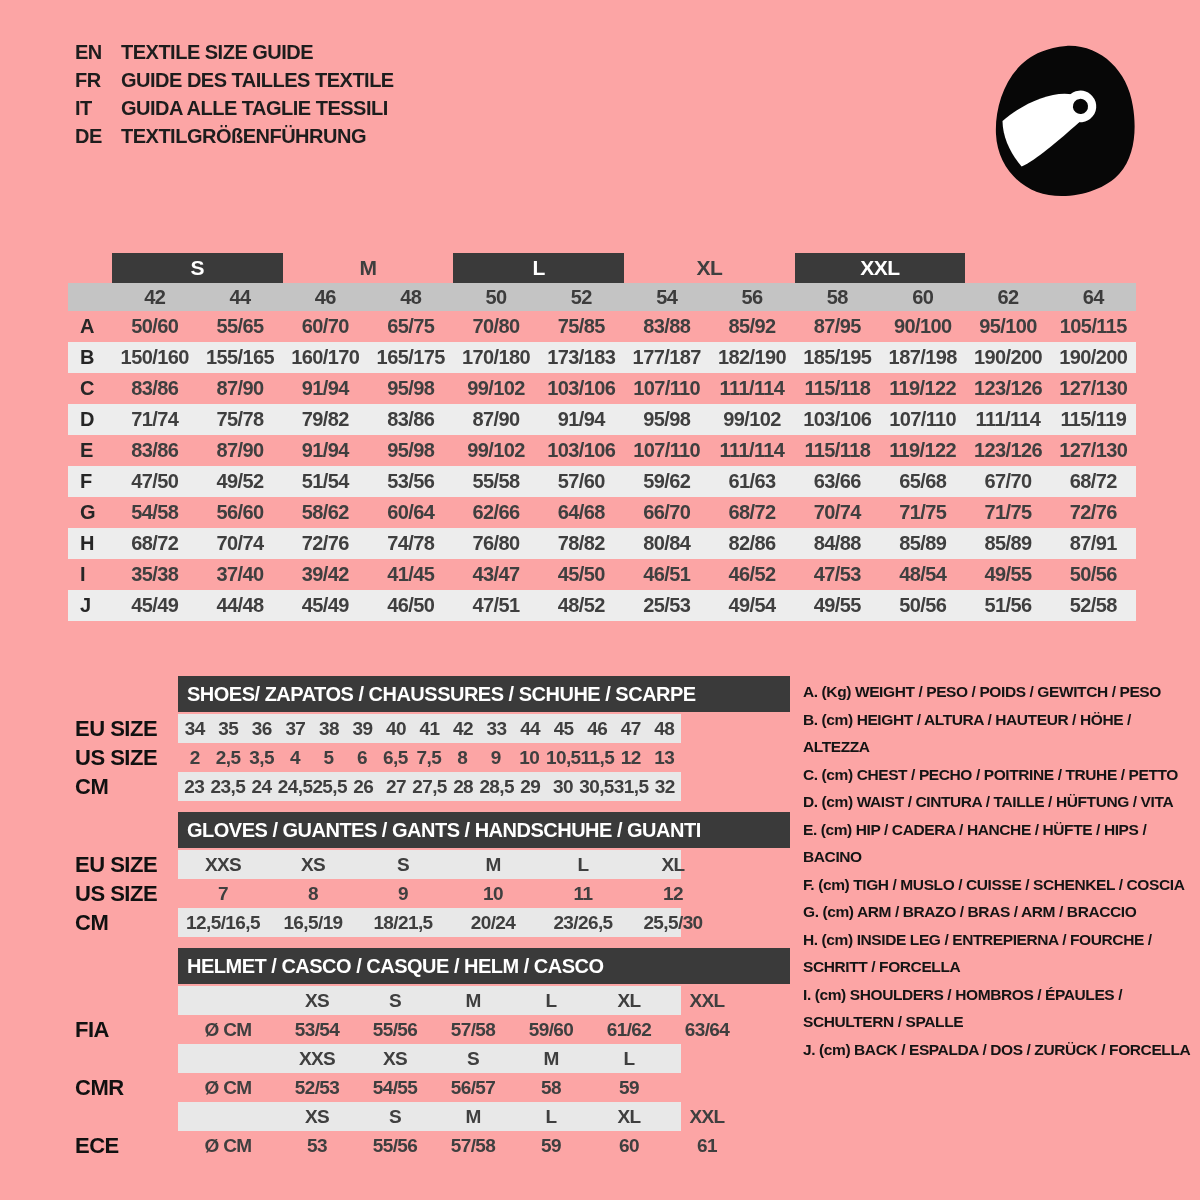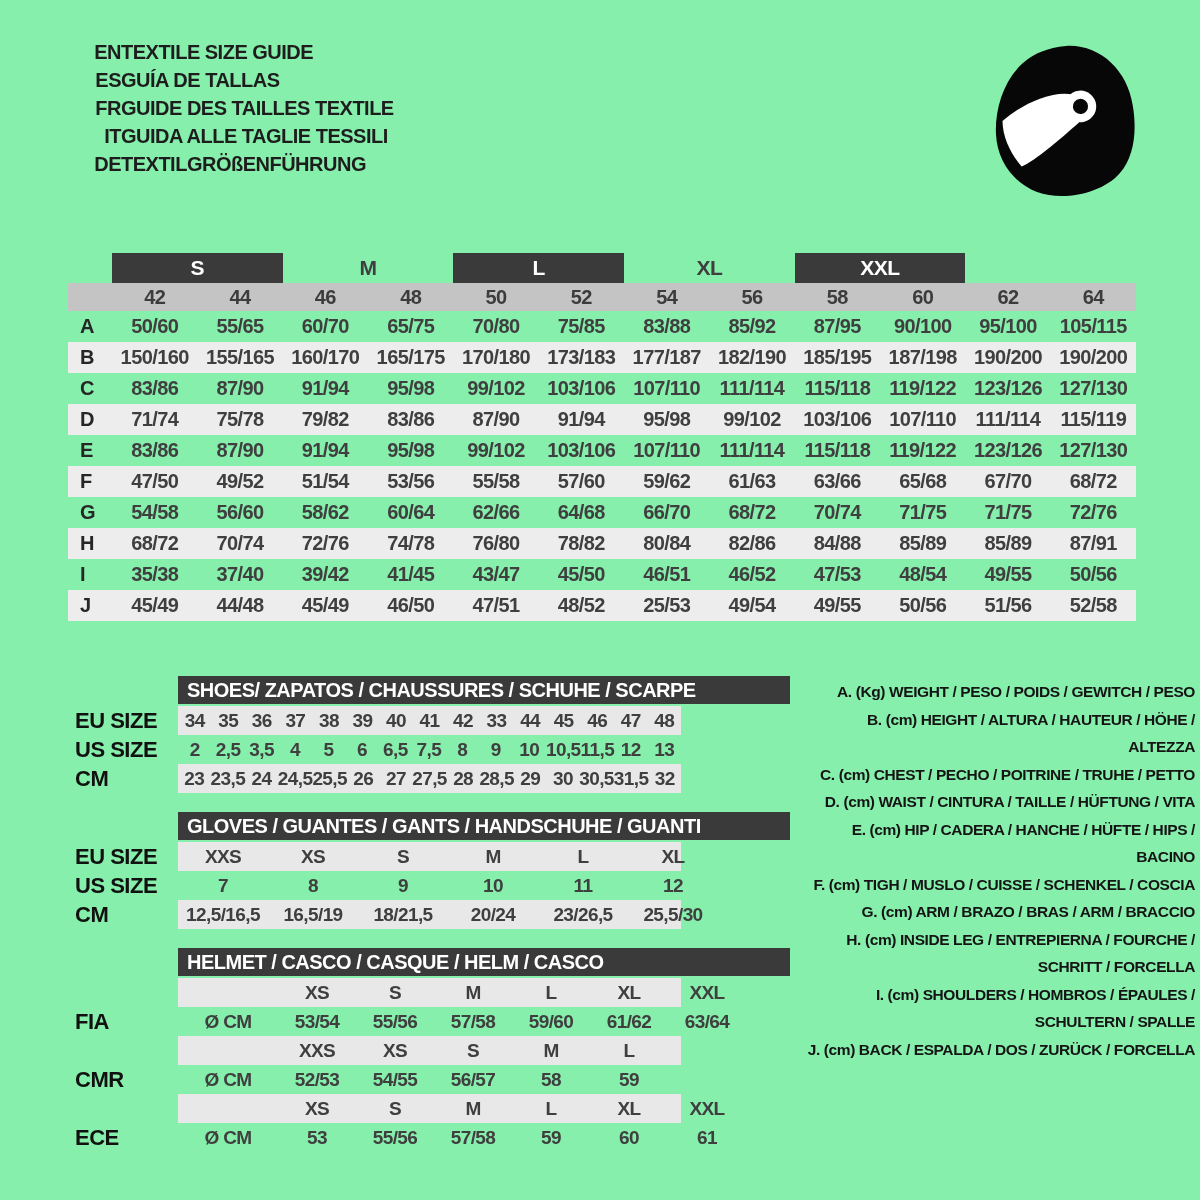--- a/index.html
+++ b/index.html
@@ -1,18 +1,18 @@
 <!DOCTYPE html>
 <html><head>
 <meta charset="utf-8">
 <style>
   html,body{margin:0;padding:0;background:#fff;}
   .page{
-    position:relative;width:1200px;height:1200px;background:#86efac;overflow:hidden;
-    font-family:"Liberation Sans","DejaVu Sans",sans-serif;font-weight:bold;color:#3f3f3f;text-align:right;
+    position:relative;width:1200px;height:1200px;background:#fca5a5;overflow:hidden;
+    font-family:"Liberation Sans","DejaVu Sans",sans-serif;font-weight:bold;color:#3f3f3f;
   }
   
   .lang-block{position:absolute;left:75px;top:38px;}
   .lang-line{display:flex;height:28px;align-items:center;font-size:20px;letter-spacing:-0.5px;color:#1d1d1d;}
   .lang-code{width:46px;}
   
   .logo{position:absolute;left:982px;top:32px;width:158px;height:172px;}
   
   .main-table{position:absolute;left:68px;top:253px;width:1068px;}
   .mt-grid{display:grid;grid-template-columns:44px repeat(12,1fr);}
@@ -23,21 +23,21 @@
   .sg.c4{grid-column:8/10}.sg.c5{grid-column:10/12}
   .size-band{height:28px;background:#c4c4c4;}
   .size-band .cell{font-size:20px;color:#3c3c3c;}
   .cell{display:flex;align-items:center;justify-content:center;font-size:20px;letter-spacing:-0.6px;}
   .mt-cells{display:contents;}
   .mt-row{height:31px;}
   .mt-rows .mt-row:nth-child(even){background:#ededed;}
   .mt-letter{display:flex;align-items:center;padding-left:12px;font-size:20px;color:#262626;}
   
   .section{position:absolute;left:68px;width:722px;}
-  .sec-title{margin-left:110px;height:28px;background:#3a3a3a;color:#fff;display:flex;align-items:center;
+  .sec-title{margin-left:110px;height:36px;background:#3a3a3a;color:#fff;display:flex;align-items:center;
              padding-left:9px;font-size:20px;letter-spacing:-0.5px;box-sizing:border-box;width:612px;}
   .sec-row{display:flex;height:29px;}
   .sec-label{width:110px;display:flex;align-items:center;padding-left:7px;box-sizing:border-box;
              font-size:22px;color:#111;letter-spacing:-0.5px;}
   .sec-band{width:503px;display:grid;}
   .sec-row.band .sec-band{background:#e8e8e8;}
   .sec-band .cell{font-size:19px;}
   .shoes-grid{grid-template-columns:repeat(15,1fr);}
   .gloves-grid{grid-template-columns:repeat(6,90px) 1fr;}
   .helmet-grid{grid-template-columns:100px repeat(6,78px) 1fr;}
@@ -51,24 +51,20 @@
 </style>
 </head>
 <body>
 
 <div class="page">
 
   <div class="lang-block">
       <div class="lang-line">
       <span class="lang-code">EN</span>
       <span class="lang-label">TEXTILE SIZE GUIDE</span>
-    </div>
-      <div class="lang-line">
-      <span class="lang-code">ES</span>
-      <span class="lang-label">GUÍA DE TALLAS</span>
     </div>
       <div class="lang-line">
       <span class="lang-code">FR</span>
       <span class="lang-label">GUIDE DES TAILLES TEXTILE</span>
     </div>
       <div class="lang-line">
       <span class="lang-code">IT</span>
       <span class="lang-label">GUIDA ALLE TAGLIE TESSILI</span>
     </div>
       <div class="lang-line">

